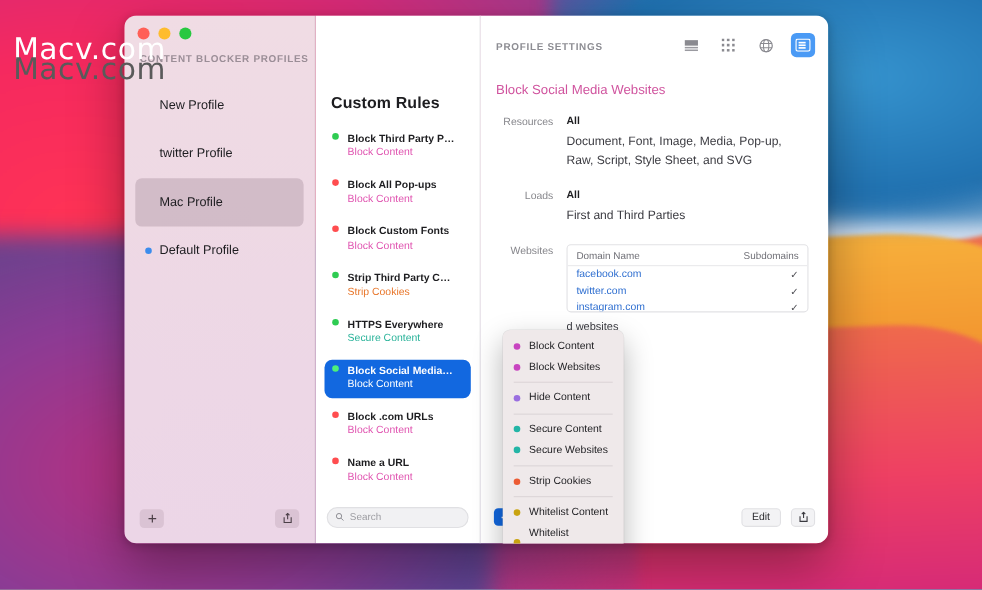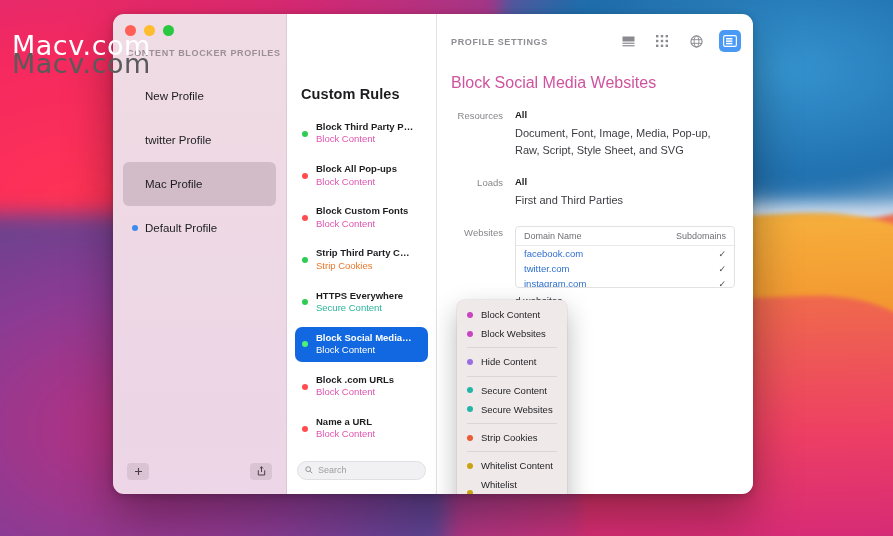--- a/index.html
+++ b/index.html
@@ -176,21 +176,21 @@
   .middle-top { height: 56px; }
   .section-title {
     margin: 16px 0 0 14px;
     font-size: 14.5px;
     font-weight: bold;
     color: #1d1d20;
     letter-spacing: 0.1px;
   }
   .rules-list { margin-top: 14px; flex: 1; padding: 0 8px; overflow: hidden; }
   .rule-item {
-    display: flex; align-items: center;
+    display: flex; 
     padding: 5px 7px;
     border-radius: 7px;
     margin-bottom: 7px;
     min-height: 34px;
   }
   .rule-item.selected { background: #1268e0; }
   .rule-dot {
     width: 6px; height: 6px; border-radius: 50%;
     margin-right: 8px; flex: 0 0 auto;
   }
@@ -247,21 +247,21 @@
   .tb-icon {
     width: 22px; height: 22px;
     display: flex; align-items: center; justify-content: center;
     border-radius: 5px;
     color: #74747a;
   }
   .tb-icon.active { background: #4a9af5; color: #ffffff; }
 
   .detail-body { flex: 1; padding: 0 14px; position: relative; }
   .detail-title {
-    font-size: 16px;
+    font-size: 12px;
     color: #d0539e;
     margin-top: 4px;
     font-weight: 500;
   }
   .field-row { display: flex; margin-top: 17px; }
   .field-label {
     width: 52px; text-align: right;
     font-size: 9.5px; color: #86868b;
     padding-top: 1px; flex: 0 0 auto;
   }
@@ -580,20 +580,37 @@
             <div class="wt-row">
               <span class="wt-domain">instagram.com</span>
               <span class="wt-check">✓</span>
             </div>
           </div>
         </div>
 
         <div class="below-table">d websites</div>
       </div>
 
+      <div class="detail-footer">
+        <div class="add-btn">
+          <svg width="9" height="9" viewBox="0 0 9 9">
+            <path d="M4.5 1 L4.5 8 M1 4.5 L8 4.5" stroke="#ffffff" stroke-width="1.3" fill="none"></path>
+          </svg>
+        </div>
+        <div class="footer-right">
+          <div class="edit-btn">Edit</div>
+          <div class="share-btn">
+            <svg width="9" height="10" viewBox="0 0 9 10">
+              <path d="M4.5 0.8 L4.5 6" stroke="#3a3a40" stroke-width="1" fill="none"></path>
+              <path d="M2.9 2.4 L4.5 0.8 L6.1 2.4" stroke="#3a3a40" stroke-width="1" fill="none"></path>
+              <path d="M1.3 4.3 L1.3 9 L7.7 9 L7.7 4.3" stroke="#3a3a40" stroke-width="1" fill="none"></path>
+            </svg>
+          </div>
+        </div>
+      </div>
     </div>
 
     <div id="popup">
       <div class="popup-item">
         <div class="popup-dot" style="background:#c844c0"></div>
         <span>Block Content</span>
       </div>
       <div class="popup-item">
         <div class="popup-dot" style="background:#c844c0"></div>
         <span>Block Websites</span>

